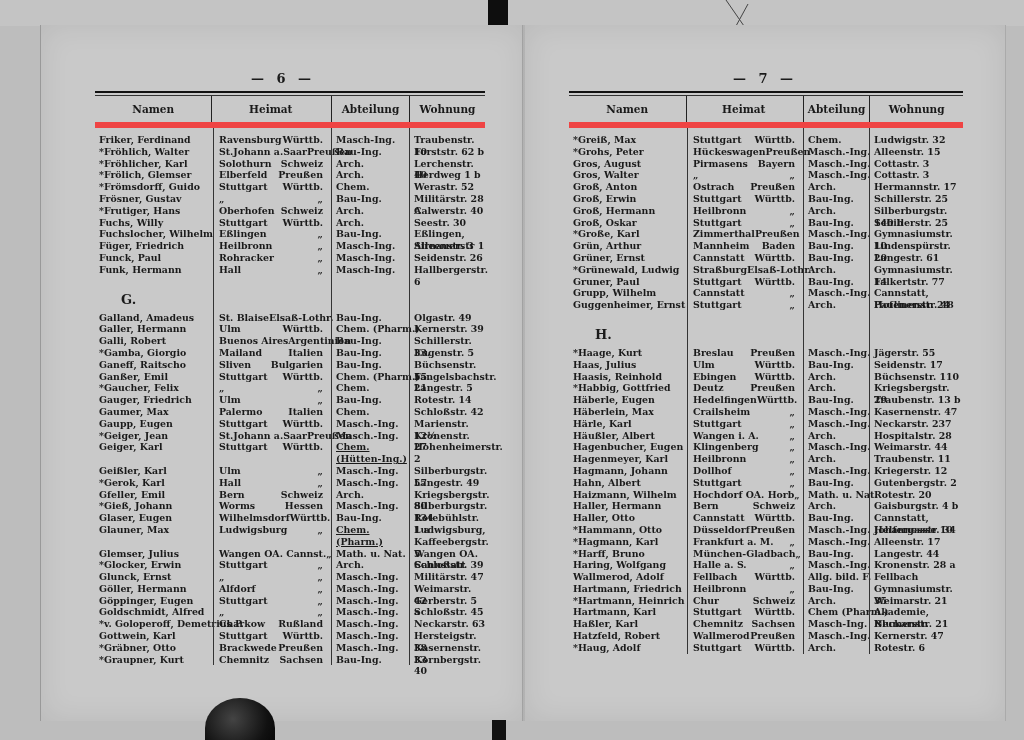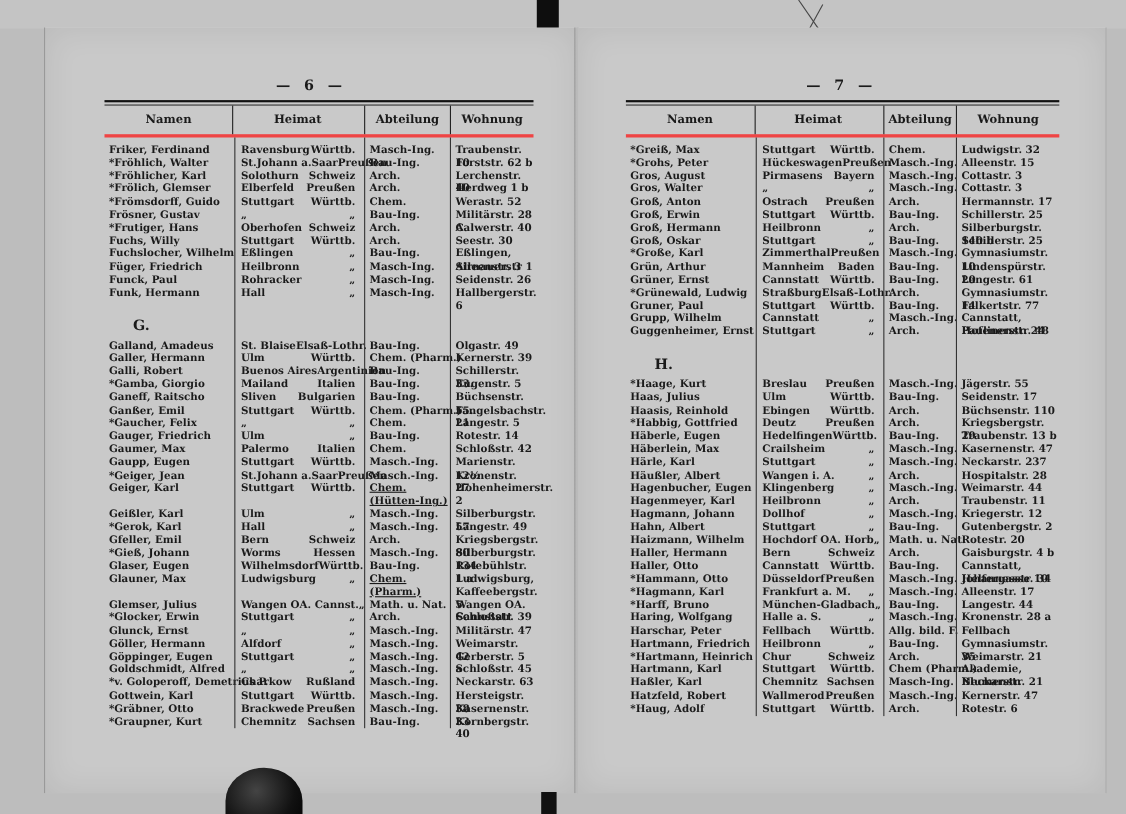--- a/index.html
+++ b/index.html
@@ -20,21 +20,21 @@
     box-shadow: inset 0 0 30px rgba(0,0,0,0.08);
   }
   .page.left { left:40px; width:484px; border-left:1px solid #999; }
   .page.right { left:525px; width:480px; border-right:1px solid #aaa; }
   .gutter { position:absolute; left:522px; top:25px; width:4px; height:696px; background:linear-gradient(90deg,#999,#bbb,#999); }
   .page-num { position:absolute; top:46px; width:100%; text-align:center; font-size:13px; font-weight:bold; letter-spacing:4px; }
   .table { position:absolute; font-size:9.4px; }
   .left .table { left:54px; top:66px; width:390px; }
   .right .table { left:44px; top:66px; width:394px; }
   .rule-top { border-top:2px solid #111; height:2px; border-bottom:1px solid #333; }
-  .header-row { display:flex; height:26px; align-items:flex-end; border-bottom:3px solid #ef4444; }
+  .header-row { display:flex; height:26px; align-items:flex-end; border-bottom:6px solid #ef4444; }
   .header-row > div { text-align:center; font-weight:bold; font-size:10.5px; height:26px; line-height:26px; }
   .col-name { width:118px; }
   .col-home { width:118px; display:flex; justify-content:space-between; padding-right:2px; }
   .col-dept { width:78px; }
   .col-addr { width:76px; }
   .right .col-name { width:118px; }
   .right .col-home { width:116px; }
   .right .col-dept { width:66px; }
   .right .col-addr { width:94px; }
   .header-row .col-home, .header-row .col-dept, .header-row .col-addr { border-left:1px solid #222; display:block; }
@@ -762,21 +762,21 @@
         <div class="row">
           <div class="col-name">Haring, Wolfgang</div>
           <div class="col-home">
             <span>Halle a. S.</span>
             <span class="country">„</span>
           </div>
           <div class="col-dept">Masch.-Ing.</div>
           <div class="col-addr">Kronenstr. 28 a</div>
         </div>
         <div class="row">
-          <div class="col-name">Harschar, Peter</div>
+          <div class="col-name">Wallmerod, Adolf</div>
           <div class="col-home">
             <span>Fellbach</span>
             <span class="country">Württb.</span>
           </div>
           <div class="col-dept">Allg. bild. F.</div>
           <div class="col-addr">Fellbach</div>
         </div>
         <div class="row">
           <div class="col-name">Hartmann, Friedrich</div>
           <div class="col-home">

